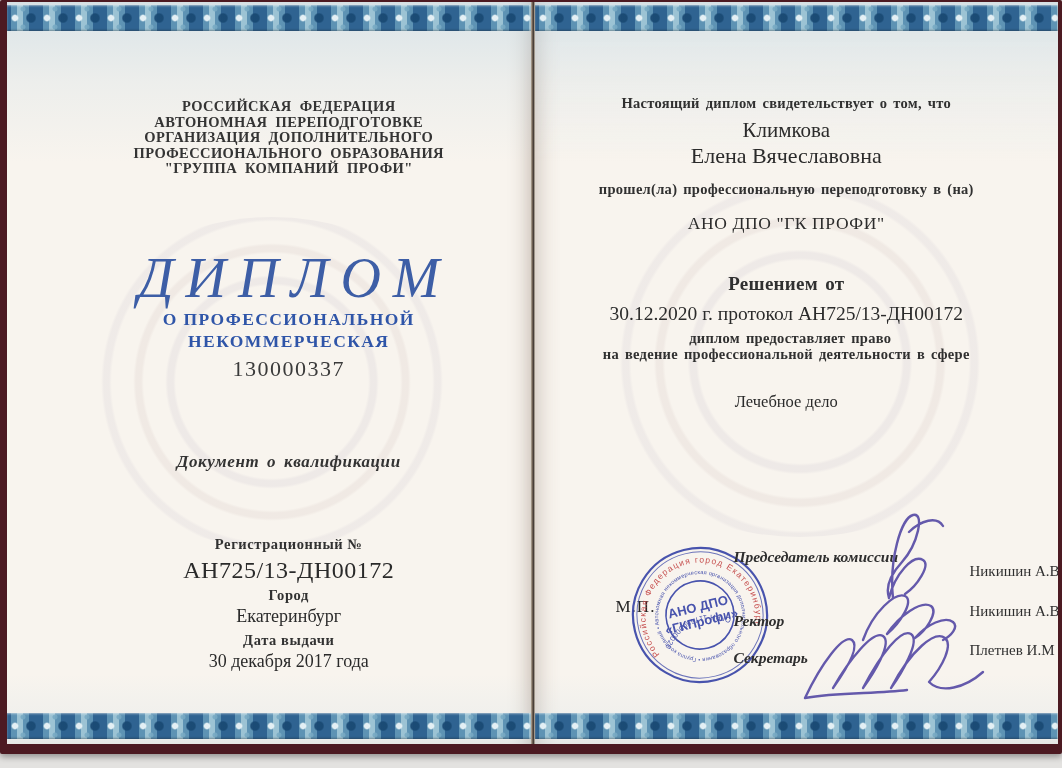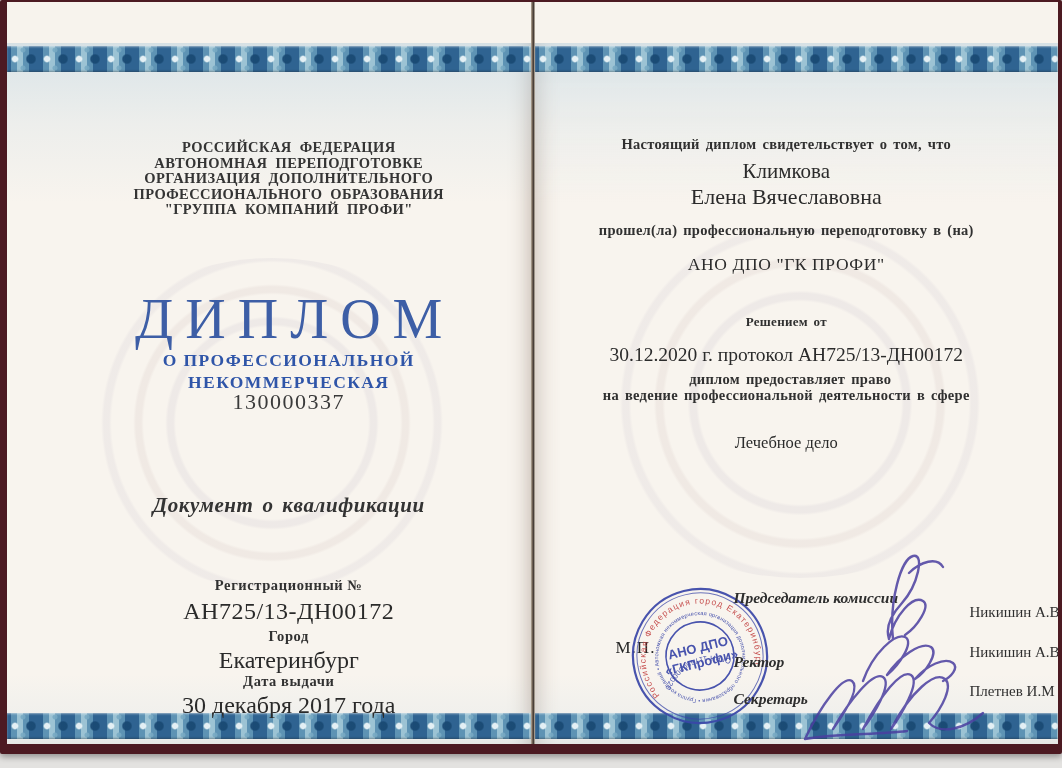--- a/index.html
+++ b/index.html
@@ -14,21 +14,21 @@
   .book{
     position:absolute;left:0;right:0;top:0;bottom:14px;
     background:#4c1a22;
     box-shadow:0 3px 6px rgba(0,0,0,.35);
     border-radius:2px;
   }
   .spread{
     position:absolute;top:2px;left:7px;right:4px;bottom:10px;
     display:flex;background:#f7f3ed;
   }
-  .page{position:relative;flex:1 1 50%;background:#f8f4ee;overflow:hidden;margin-top:41px;}
+  .page{position:relative;flex:1 1 50%;background:#f8f4ee;overflow:hidden;}
   .page::before{ 
     content:"";position:absolute;inset:0;pointer-events:none;
     background:
       linear-gradient(180deg,rgba(186,211,226,.50) 0px,rgba(186,211,226,.18) 80px,rgba(186,211,226,0) 160px),
       linear-gradient(0deg,rgba(186,211,226,.22) 0px,rgba(186,211,226,0) 70px);
   }
   .page-left{box-shadow:inset -14px 0 20px -12px rgba(95,70,55,.35);}
   .page-right{box-shadow:inset 14px 0 22px -12px rgba(95,70,55,.30);}
   .wm{ 
     position:absolute;border-radius:50%;pointer-events:none;
@@ -56,45 +56,45 @@
   }
   .band-top{top:3px;}
   .band-bottom{bottom:5px;}
 
   
   .lp{position:absolute;left:46px;right:6px;top:0;bottom:0;text-align:center;}
   .abs{position:absolute;left:0;right:0;}
   .org-header{top:97px;font-weight:bold;font-size:14.5px;line-height:15.5px;letter-spacing:.4px;word-spacing:4px;color:#343434;}
   .title{
     top:244px;font-size:56px;font-weight:normal;color:#3d5ea6;
-    letter-spacing:12px;padding-left:12px;
+    letter-spacing:12px;padding-left:12px;font-style:italic;
   }
   .subtitle1{top:307px;}
   .subtitle2{top:329px;}
   .subtitle1,.subtitle2{font-weight:bold;font-size:17.5px;letter-spacing:1.4px;color:#2f55a8;}
-  .dnumber{top:346px;font-size:22px;letter-spacing:1.5px;color:#3a3a3a;}
-  .qual{top:450px;font-style:italic;font-weight:bold;font-size:21px;letter-spacing:.6px;word-spacing:3px;color:#333;}
+  .dnumber{top:354px;font-size:22px;letter-spacing:1.5px;color:#3a3a3a;}
+  .qual{top:450px;font-style:italic;font-weight:bold;font-size:17px;letter-spacing:.6px;word-spacing:3px;color:#333;}
   .lbl{font-weight:bold;font-size:14.5px;letter-spacing:.6px;color:#313131;}
-  .val{font-size:24px;color:#2a2a2a;}
+  .val{font-size:18px;color:#2a2a2a;}
   .reg-lbl{top:534px;}
   .reg-val{top:555px;font-size:24px;letter-spacing:.5px;}
   .city-lbl{top:585px;}
   .city-val{top:604px;}
   .date-lbl{top:630px;}
   .date-val{top:649px;}
 
   
   .rp{position:absolute;left:0;right:20px;top:0;bottom:0;text-align:center;}
   .r-bold{font-weight:bold;font-size:14.5px;letter-spacing:.3px;word-spacing:2px;color:#303030;}
   .statement{top:93px;}
   .surname{top:116px;font-size:21px;}
   .fullname{top:141px;font-size:22px;}
   .completion{top:179px;}
   .orgname{top:211px;font-size:17.5px;letter-spacing:.6px;}
-  .decision-lbl{top:271px;font-size:13px;}
+  .decision-lbl{top:271px;font-size:19px;}
   .decision-val{top:301px;font-size:19.5px;}
   .grants1{top:328px;padding-left:8px;}
   .grants2{top:344px;}
   .field{top:390px;font-size:16.5px;}
 
   .sig-block-item{position:absolute;white-space:nowrap;}
   .mp{left:81px;top:595px;font-size:17px;letter-spacing:1px;color:#262626;}
   .role{font-style:italic;font-weight:bold;font-size:15.5px;color:#2e2e2e;}
   .role-1{left:199px;top:546px;}
   .role-2{left:199px;top:610px;}

